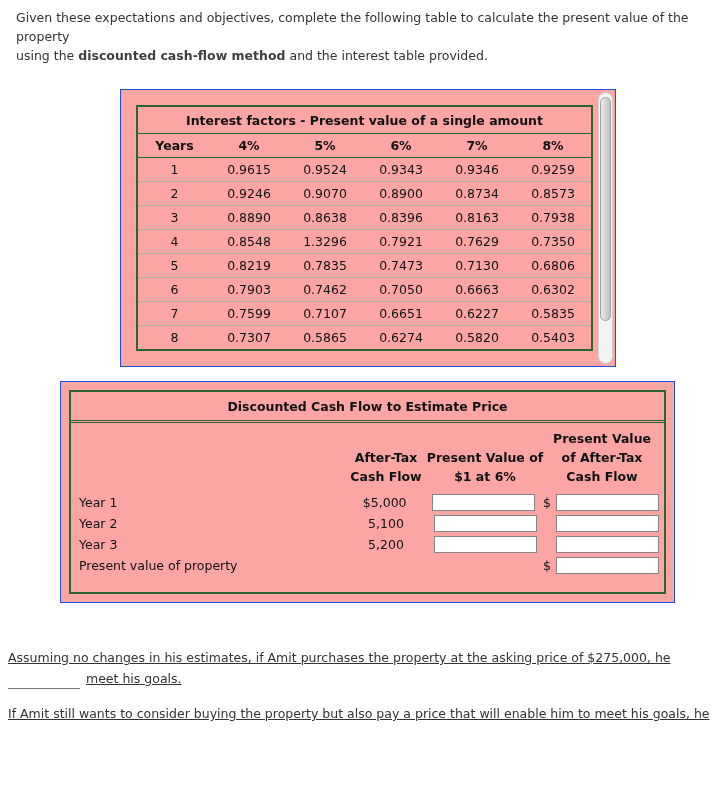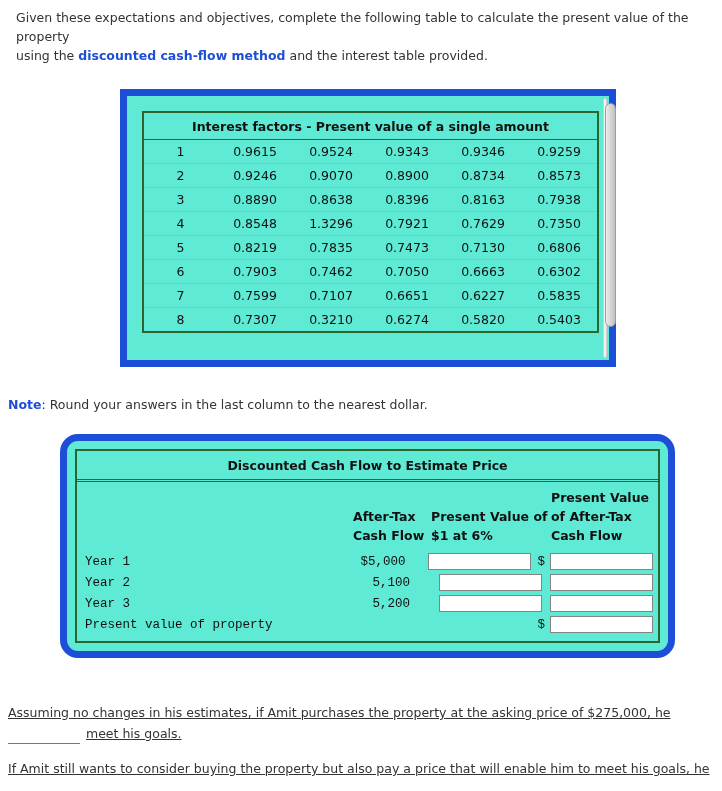--- a/index.html
+++ b/index.html
@@ -6,26 +6,26 @@
   html, body { margin: 0; padding: 0; }
   body {
     width: 722px;
     min-height: 791px;
     background: #ffffff;
     font-family: "DejaVu Sans", "Liberation Sans", sans-serif;
     font-size: 12.5px;
     color: #333333;
   }
   .intro { margin: 8px 8px 0 16px; line-height: 19px; }
-  .intro b, .note b { color: #1d4ed8; }
+  .intro b, .note b { color: #404040; }
 
   
   .panel {
-    background: #5eead4;
-    border: 7px solid #1d4ed8;
+    background: #fca5a5;
+    border: 1px solid #1d4ed8;
   }
   .panel-interest {
     margin: 24px 0 0 120px;
     width: 496px;
     height: 278px;
     display: flex;
   }
   .panel-interest .panel-content { flex: 1; padding: 15px 4px 8px 15px; }
 
   
@@ -70,40 +70,39 @@
     padding: 2px 0 1px;
     white-space: nowrap;
     overflow: hidden;
     color: #333;
   }
 
   .note { margin: 28px 8px 0 8px; line-height: 19px; }
 
   
   .panel-dcf {
-    margin: 20px 0 0 60px;
+    margin: 14px 0 0 60px;
     width: 615px;
     padding: 8px;
-    border-radius: 18px;
   }
   .dtable { border: 2px solid #2d662d; color: #111; }
   .dt-title {
     text-align: center;
     font-weight: bold;
     padding: 7px 0 6px;
     border-bottom: 3px double #2d662d;
   }
   .dt-head { display: flex; align-items: flex-end; padding: 6px 5px 4px 8px; }
-  .hc { font-weight: bold; line-height: 19px; }
+  .hc { font-weight: bold; text-align: center; line-height: 19px; }
   .h-label { width: 268px; }
   .h-cf    { width: 78px; }
   .h-pv    { width: 120px; }
   .h-pvcf  { flex: 1; }
 
-  .dt-body { padding: 2px 0 6px 0; font-family: Liberation Mono, monospace; }
+  .dt-body { padding: 2px 0 16px 0; }
   .dt-row { display: flex; align-items: center; height: 21px; padding: 0 5px 0 8px; }
   .dc-label { width: 268px; white-space: nowrap; }
   .dc-cf    { width: 78px; text-align: center; }
   .dc-pv    { width: 120px; display: flex; justify-content: center; align-items: center; }
   .dc-pvcf  { flex: 1; display: flex; justify-content: flex-end; align-items: center; }
   .ansbox {
     width: 103px; height: 17px;
     border: 1px solid #848484;
     background: #fff;
     font: inherit;
@@ -130,20 +129,28 @@
 
   <p class="intro">
     <span>Given these expectations and objectives, complete the following table to calculate the present value of the property</span><br>
     <span>using the </span><b>discounted cash-flow method</b><span> and the interest table provided.</span>
   </p>
 
   <div class="panel panel-interest">
     <div class="panel-content">
       <div class="itable">
         <div class="it-title">Interest factors - Present value of a single amount</div>
+        <div class="it-head" id="interest-head">
+            <div class="it-cell it-years">Years</div>
+            <div class="it-cell">4%</div>
+            <div class="it-cell">5%</div>
+            <div class="it-cell">6%</div>
+            <div class="it-cell">7%</div>
+            <div class="it-cell">8%</div>
+          </div>
         <div id="interest-rows">
             <div class="it-row">
               <div class="it-cell it-years">1</div>
               <div class="it-cell">0.9615</div>
               <div class="it-cell">0.9524</div>
               <div class="it-cell">0.9343</div>
               <div class="it-cell">0.9346</div>
               <div class="it-cell">0.9259</div>
             </div>
             <div class="it-row">
@@ -190,36 +197,33 @@
               <div class="it-cell it-years">7</div>
               <div class="it-cell">0.7599</div>
               <div class="it-cell">0.7107</div>
               <div class="it-cell">0.6651</div>
               <div class="it-cell">0.6227</div>
               <div class="it-cell">0.5835</div>
             </div>
             <div class="it-row">
               <div class="it-cell it-years">8</div>
               <div class="it-cell">0.7307</div>
-              <div class="it-cell">0.3210</div>
+              <div class="it-cell">0.5865</div>
               <div class="it-cell">0.6274</div>
               <div class="it-cell">0.5820</div>
               <div class="it-cell">0.5403</div>
             </div>
           </div>
       </div>
     </div>
     <div class="scrollbar">
       <div class="scroll-thumb"></div>
     </div>
   </div>
 
-  <p class="note">
-    <b>Note</b><span>: Round your answers in the last column to the nearest dollar.</span>
-  </p>
 
   <div class="panel panel-dcf">
     <div class="dtable">
       <div class="dt-title">Discounted Cash Flow to Estimate Price</div>
       <div class="dt-head">
         <div class="hc h-label"></div>
         <div class="hc h-cf">
           <div>After-Tax</div>
           <div>Cash Flow</div>
         </div>

